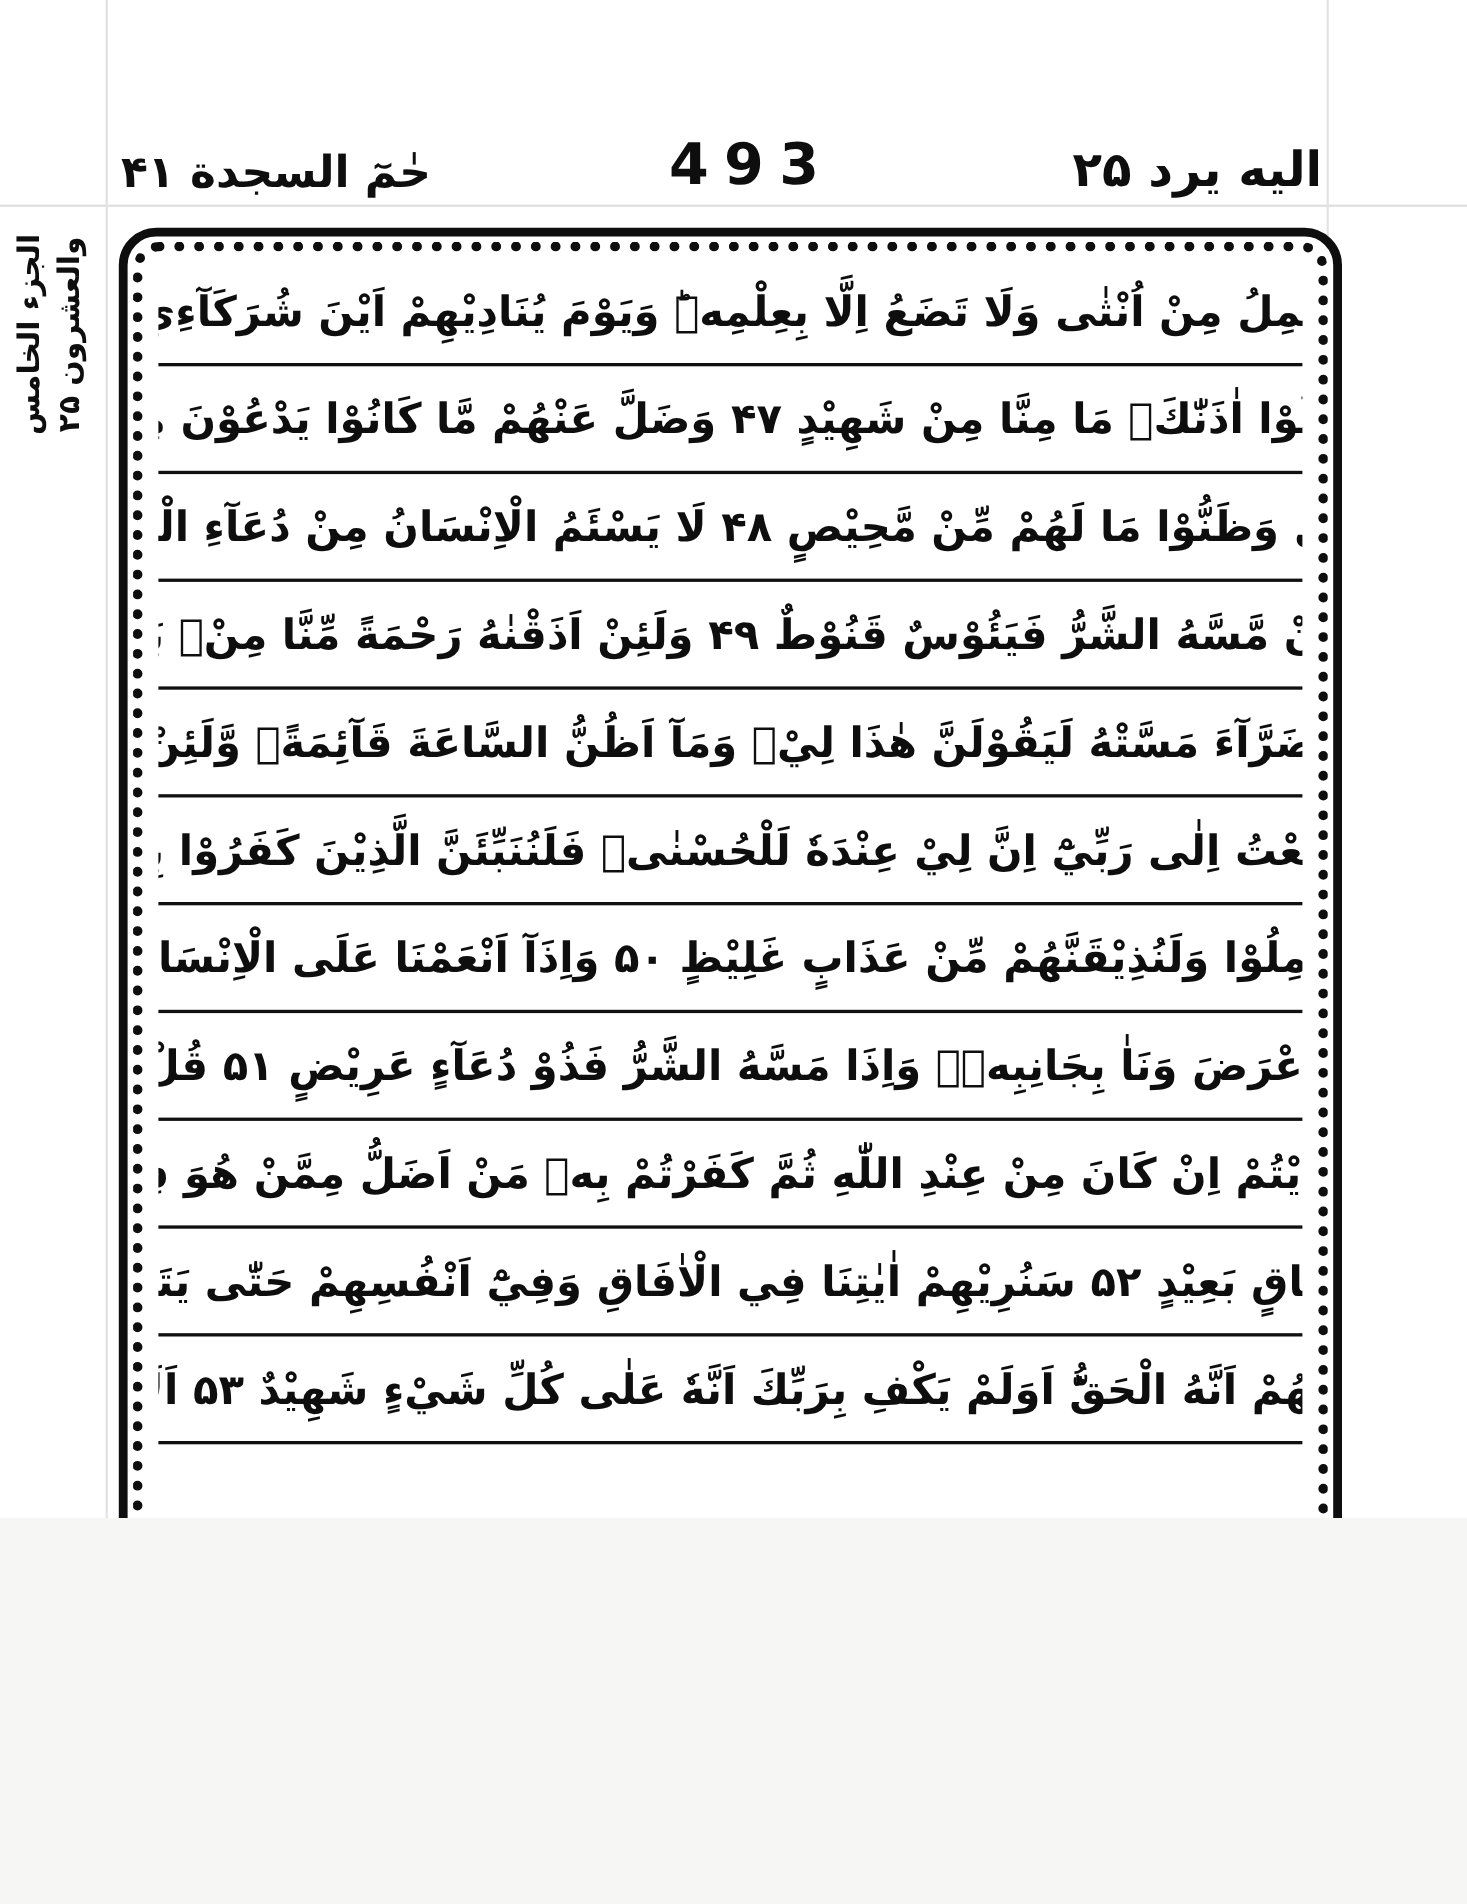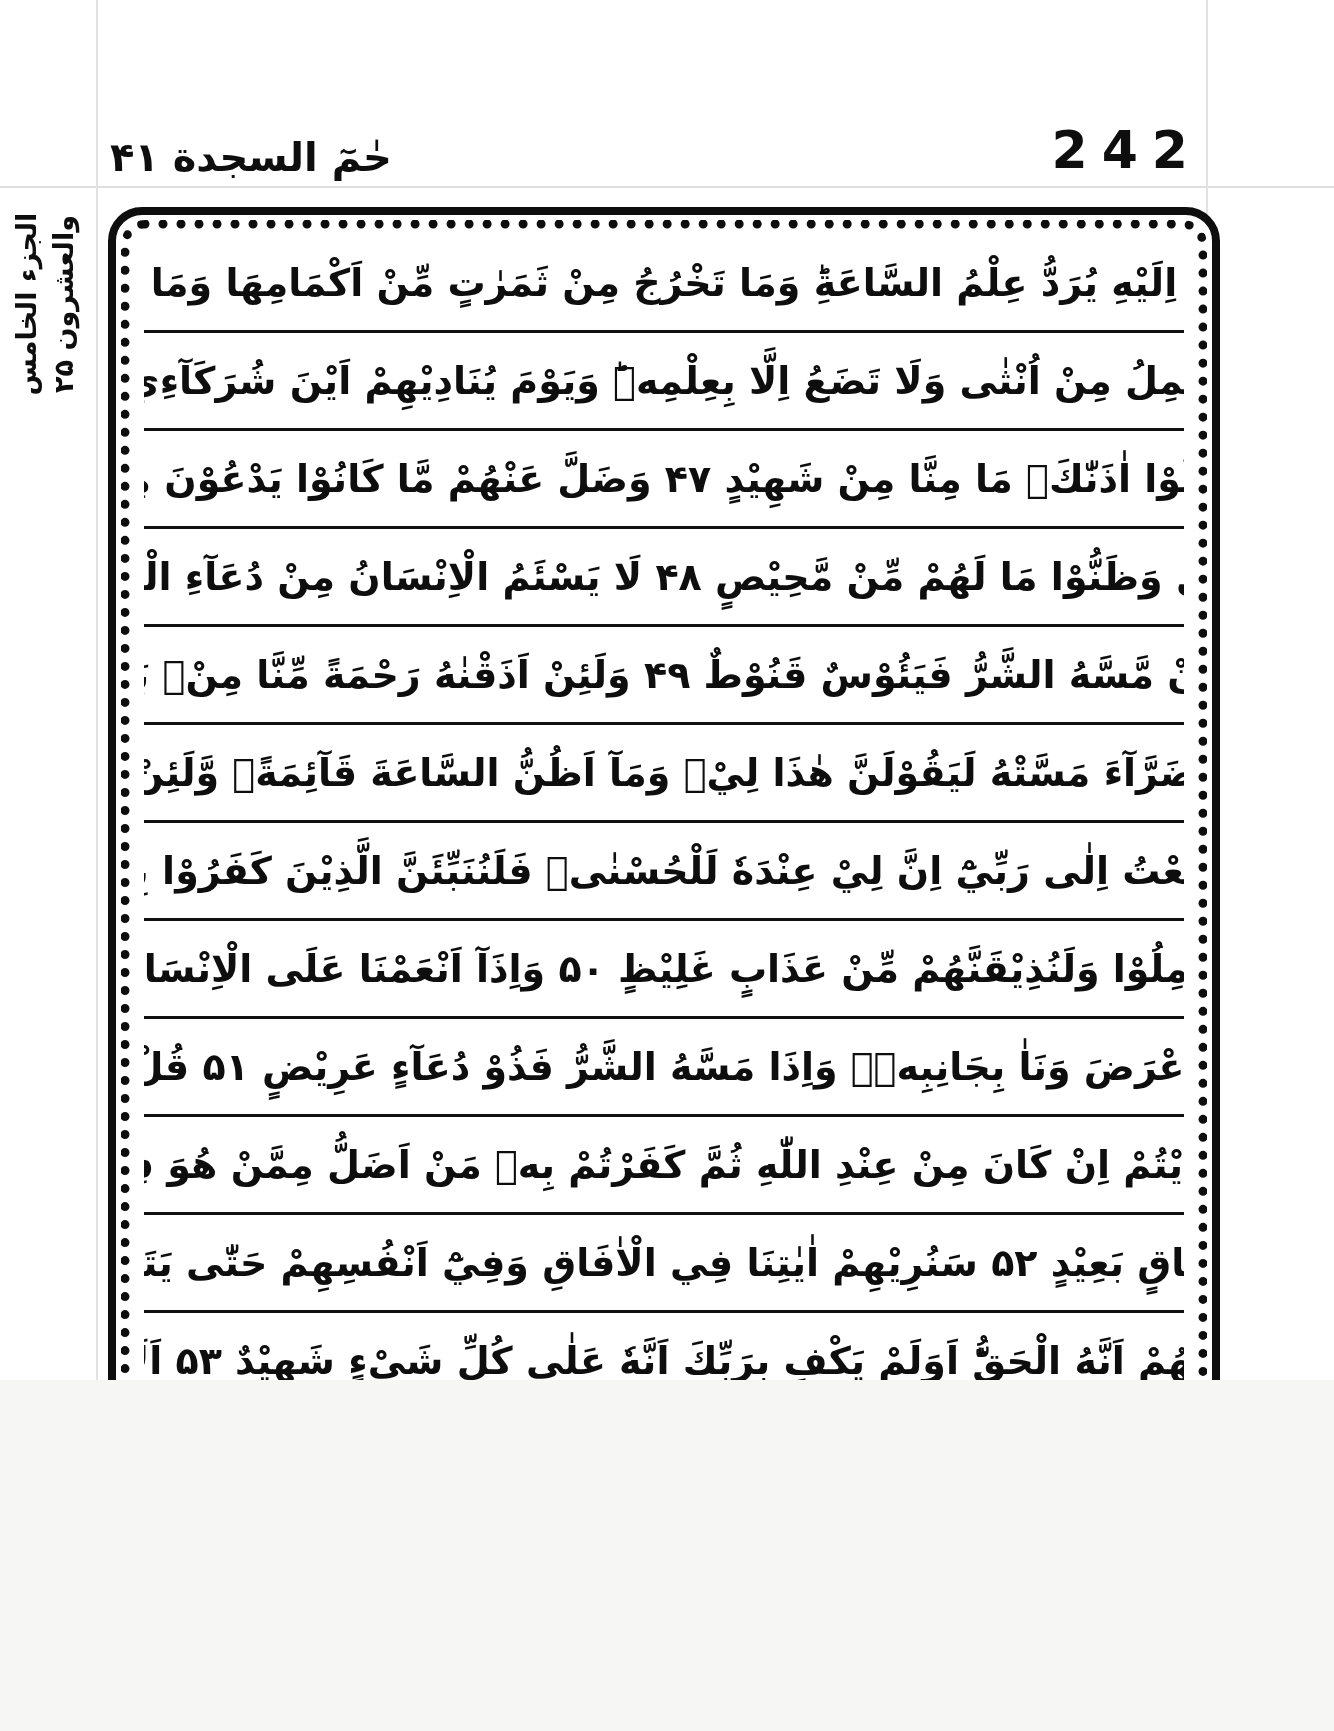--- a/index.html
+++ b/index.html
@@ -94,32 +94,32 @@
 
 <div class="page">
 
   <div class="fold-h top"></div>
   <div class="fold-h bottom"></div>
   <div class="fold-v left"></div>
   <div class="fold-v right"></div>
 
   <div class="header">
     <span class="surah-title">حٰمٓ السجدة ۴۱</span>
-    <span class="page-number">242</span>
+    <span class="page-number">493</span>
+    <span class="juz-name">اليه يرد ۲۵</span>
   </div>
 
   <div class="juz-vertical">
     <div>الجزء الخامس</div>
     <div>والعشرون ۲۵</div>
   </div>
 
   <div class="frame">
     <div class="beads"></div>
     <div class="text-area">
-      <div class="qline">اِلَيْهِ يُرَدُّ عِلْمُ السَّاعَةِؕ وَمَا تَخْرُجُ مِنْ ثَمَرٰتٍ مِّنْ اَكْمَامِهَا وَمَا</div>
       <div class="qline">تَحْمِلُ مِنْ اُنْثٰى وَلَا تَضَعُ اِلَّا بِعِلْمِهٖؕ وَيَوْمَ يُنَادِيْهِمْ اَيْنَ شُرَكَآءِيْۙ</div>
       <div class="qline">قَالُوْا اٰذَنّٰكَۙ مَا مِنَّا مِنْ شَهِيْدٍ ۴۷ وَضَلَّ عَنْهُمْ مَّا كَانُوْا يَدْعُوْنَ مِنْ</div>
       <div class="qline">قَبْلُ وَظَنُّوْا مَا لَهُمْ مِّنْ مَّحِيْصٍ ۴۸ لَا يَسْئَمُ الْاِنْسَانُ مِنْ دُعَآءِ الْخَيْرِ</div>
       <div class="qline">وَاِنْ مَّسَّهُ الشَّرُّ فَيَئُوْسٌ قَنُوْطٌ ۴۹ وَلَئِنْ اَذَقْنٰهُ رَحْمَةً مِّنَّا مِنْۢ بَعْدِ</div>
       <div class="qline">ضَرَّآءَ مَسَّتْهُ لَيَقُوْلَنَّ هٰذَا لِيْۙ وَمَآ اَظُنُّ السَّاعَةَ قَآئِمَةًۙ وَّلَئِنْ</div>
       <div class="qline">رُّجِعْتُ اِلٰى رَبِّيْٓ اِنَّ لِيْ عِنْدَهٗ لَلْحُسْنٰىۚ فَلَنُنَبِّئَنَّ الَّذِيْنَ كَفَرُوْا بِمَا</div>
       <div class="qline">عَمِلُوْا وَلَنُذِيْقَنَّهُمْ مِّنْ عَذَابٍ غَلِيْظٍ ۵۰ وَاِذَآ اَنْعَمْنَا عَلَى الْاِنْسَانِ</div>
       <div class="qline">اَعْرَضَ وَنَاٰ بِجَانِبِهٖۚ وَاِذَا مَسَّهُ الشَّرُّ فَذُوْ دُعَآءٍ عَرِيْضٍ ۵۱ قُلْ</div>
       <div class="qline">اَرَءَيْتُمْ اِنْ كَانَ مِنْ عِنْدِ اللّٰهِ ثُمَّ كَفَرْتُمْ بِهٖ مَنْ اَضَلُّ مِمَّنْ هُوَ فِيْ</div>
       <div class="qline">شِقَاقٍ بَعِيْدٍ ۵۲ سَنُرِيْهِمْ اٰيٰتِنَا فِي الْاٰفَاقِ وَفِيْٓ اَنْفُسِهِمْ حَتّٰى يَتَبَيَّنَ</div>

